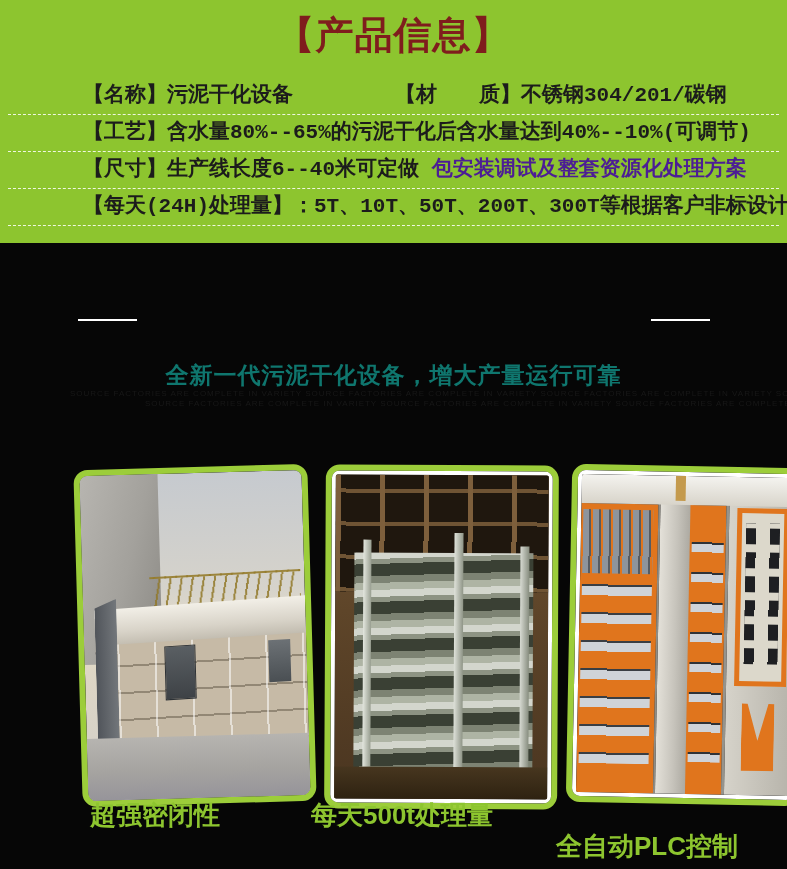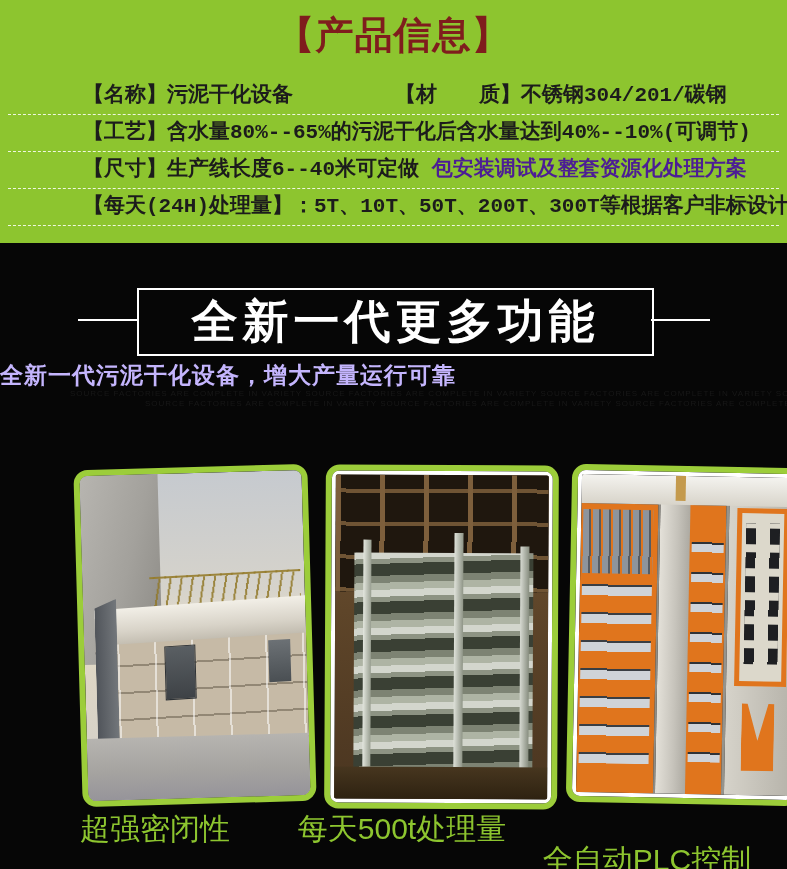--- a/index.html
+++ b/index.html
@@ -20,22 +20,22 @@
   
   .black-section{position:absolute;left:0;top:243px;width:787px;height:626px;background:#060606;}
 
   .banner-box{position:absolute;left:137px;top:45px;width:513px;height:64px;
               border:2px solid #ffffff;display:flex;align-items:center;justify-content:center;}
   .banner-title{margin:0;font-size:46px;font-weight:bold;color:#ffffff;letter-spacing:5px;white-space:nowrap;}
   .banner-line{position:absolute;top:76px;height:2px;background:#ffffff;width:59px;}
   .banner-line.left{left:78px;}
   .banner-line.right{left:651px;}
 
-  .subtitle{position:absolute;left:0;top:117px;width:100%;margin:0;text-align:left;
-            font-size:23px;font-weight:bold;color:#c4b5fd;letter-spacing:1px;}
+  .subtitle{position:absolute;left:0;top:117px;width:100%;margin:0;text-align:center;
+            font-size:23px;font-weight:bold;color:#0f766e;letter-spacing:1px;}
   .watermark{position:absolute;left:0;top:146px;width:100%;text-align:center;
              color:#181818;font-size:8px;line-height:10px;letter-spacing:1px;}
   .watermark div{overflow:hidden;white-space:nowrap;}
   .wm1{padding:0 70px;}
   .wm2{padding:0 145px;}
 
   
   .fig{position:absolute;border:6px solid #9ccd3a;border-radius:14px;overflow:hidden;
        background:#222;box-sizing:border-box;}
   .fig1{left:38px;top:208px;width:234px;height:337px;transform:rotate(-1.6deg);}
@@ -96,22 +96,22 @@
   .p3-right-door{left:68%;top:4%;right:0;bottom:0;border-left:3px solid #96938b;
               background:linear-gradient(90deg,#d6d3ca,#b7b4ab);}
   .p3-panel{left:12%;right:8%;top:6%;height:55%;background:#dcd8cb;border:5px solid #e0751d;}
   .p3-connectors{left:10%;right:10%;top:6%;bottom:10%;
               background:repeating-linear-gradient(0deg,rgba(0,0,0,0) 0 16px,#dcd8cb 16px 24px),
                          repeating-linear-gradient(90deg,#1e1f22 0 10px,rgba(0,0,0,0) 10px 24px);}
   .p3-vshape{bottom:8%;left:25%;width:50%;height:22%;background:#e0751d;
               clip-path:polygon(0 0,18% 0,50% 55%,82% 0,100% 0,100% 100%,0 100%);}
 
   
-  .caption{position:absolute;top:566px;height:40px;line-height:40px;text-align:center;
-           font-size:30px;font-weight:normal;color:#8dc52f;white-space:nowrap;}
+  .caption{position:absolute;top:552px;height:40px;line-height:40px;text-align:center;
+           font-size:26px;font-weight:bold;color:#8dc52f;white-space:nowrap;}
   .cap1{left:35px;width:240px;}
   .cap2{left:282px;width:240px;}
   .cap3{left:527px;width:240px;margin-top:31px;}
 </style>
 </head>
 <body>
 
 <div class="page">
 
   <section class="green-section">
@@ -129,23 +129,20 @@
       </div>
       <div class="spec-row">
         <span>【每天(24H)处理量】：5T、10T、50T、200T、300T等根据客户非标设计</span>
       </div>
     </div>
   </section>
 
   <section class="black-section">
 
     <span class="banner-line left"></span>
-    <div class="banner-box">
-      <h2 class="banner-title">全新一代更多功能</h2>
-    </div>
     <span class="banner-line right"></span>
 
     <p class="subtitle">全新一代污泥干化设备，增大产量运行可靠</p>
 
     <div class="watermark">
       <div class="wm1">SOURCE FACTORIES ARE COMPLETE IN VARIETY SOURCE FACTORIES ARE COMPLETE IN VARIETY SOURCE FACTORIES ARE COMPLETE IN VARIETY SOURCE FACTORIES ARE COMPLETE IN VARIETY</div>
       <div class="wm2">SOURCE FACTORIES ARE COMPLETE IN VARIETY SOURCE FACTORIES ARE COMPLETE IN VARIETY SOURCE FACTORIES ARE COMPLETE IN VARIETY</div>
     </div>
 
     <figure class="fig fig1">

